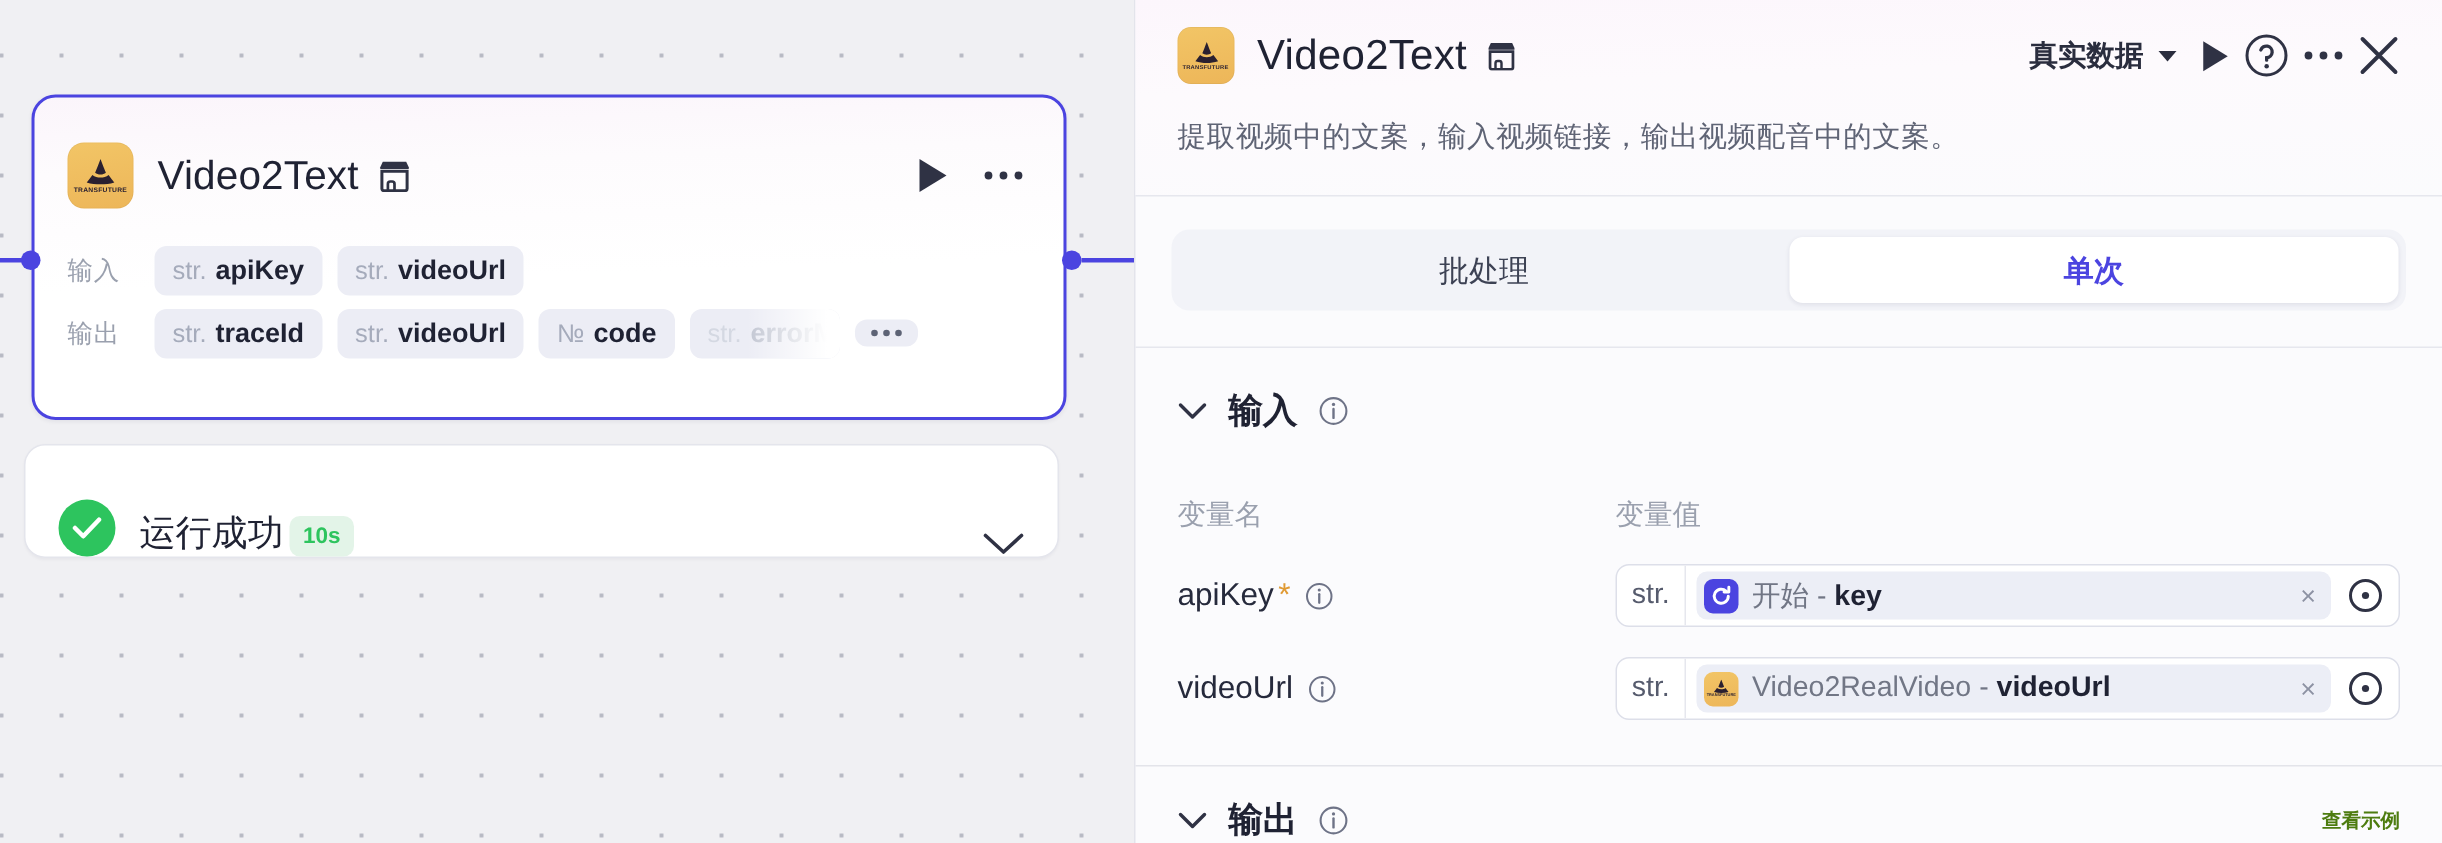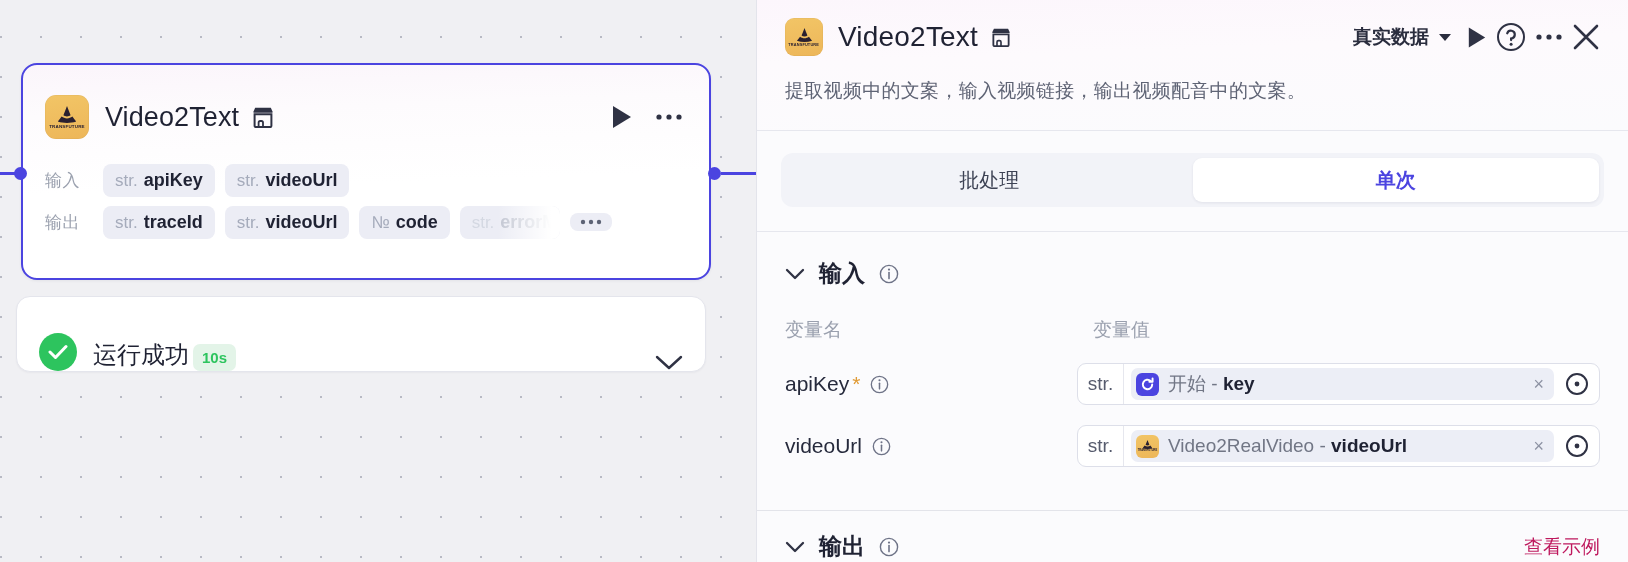--- a/index.html
+++ b/index.html
@@ -166,21 +166,21 @@
   }
   .tab.active {
     background: #ffffff; color: #4b44e0; font-weight: 600;
     box-shadow: 0 1px 3px rgba(30,30,60,.08);
   }
 
   .section { padding: 26px 28px 0 28px; flex: 1; }
   .section-head { display: flex; align-items: center; gap: 14px; }
   .section-title { font-size: 23px; color: #1f2233; font-weight: 600; }
 
-  .grid-head { display: flex; margin-top: 28px; gap: 16px; }
+  .grid-head { display: flex; margin-top: 41px; }
   .grid-head .c1 { width: 292px; font-size: 19px; color: #9aa0ae; }
   .grid-head .c2 { font-size: 19px; color: #9aa0ae; }
 
   .var-row { display: flex; align-items: center; margin-top: 20px; }
   .var-name {
     width: 292px; display: flex; align-items: center; gap: 10px;
     font-size: 21px; color: #262a3c;
   }
   .req { color: #e09a33; font-size: 21px; margin-left: -7px; }
   .val-box {
@@ -214,21 +214,21 @@
     overflow: hidden; text-overflow: ellipsis;
   }
   .pill-txt b { color: #1f2233; font-weight: 700; }
   .pill-x { margin-left: auto; color: #8d92a3; font-size: 18px; padding-left: 8px; }
   .dot-target { margin: 0 9px 0 10px; flex: 0 0 auto; display:flex; }
 
   .panel-bottom { border-top: 1px solid #e3e4ea; padding: 20px 28px 0 28px; }
   .bottom-row { display: flex; align-items: center; }
   .bottom-left { display: flex; align-items: center; gap: 14px; }
   .bottom-title { font-size: 23px; color: #1f2233; font-weight: 600; }
-  .link-blue { margin-left: auto; font-size: 19px; color: #be185d; }
+  .link-blue { margin-left: auto; font-size: 13px; color: #4d7c0f; font-weight: bold; }
 
   svg { display: block; }
 </style>
 </head>
 <body>
 
 <div id="root">
 
   <div class="canvas">
 

